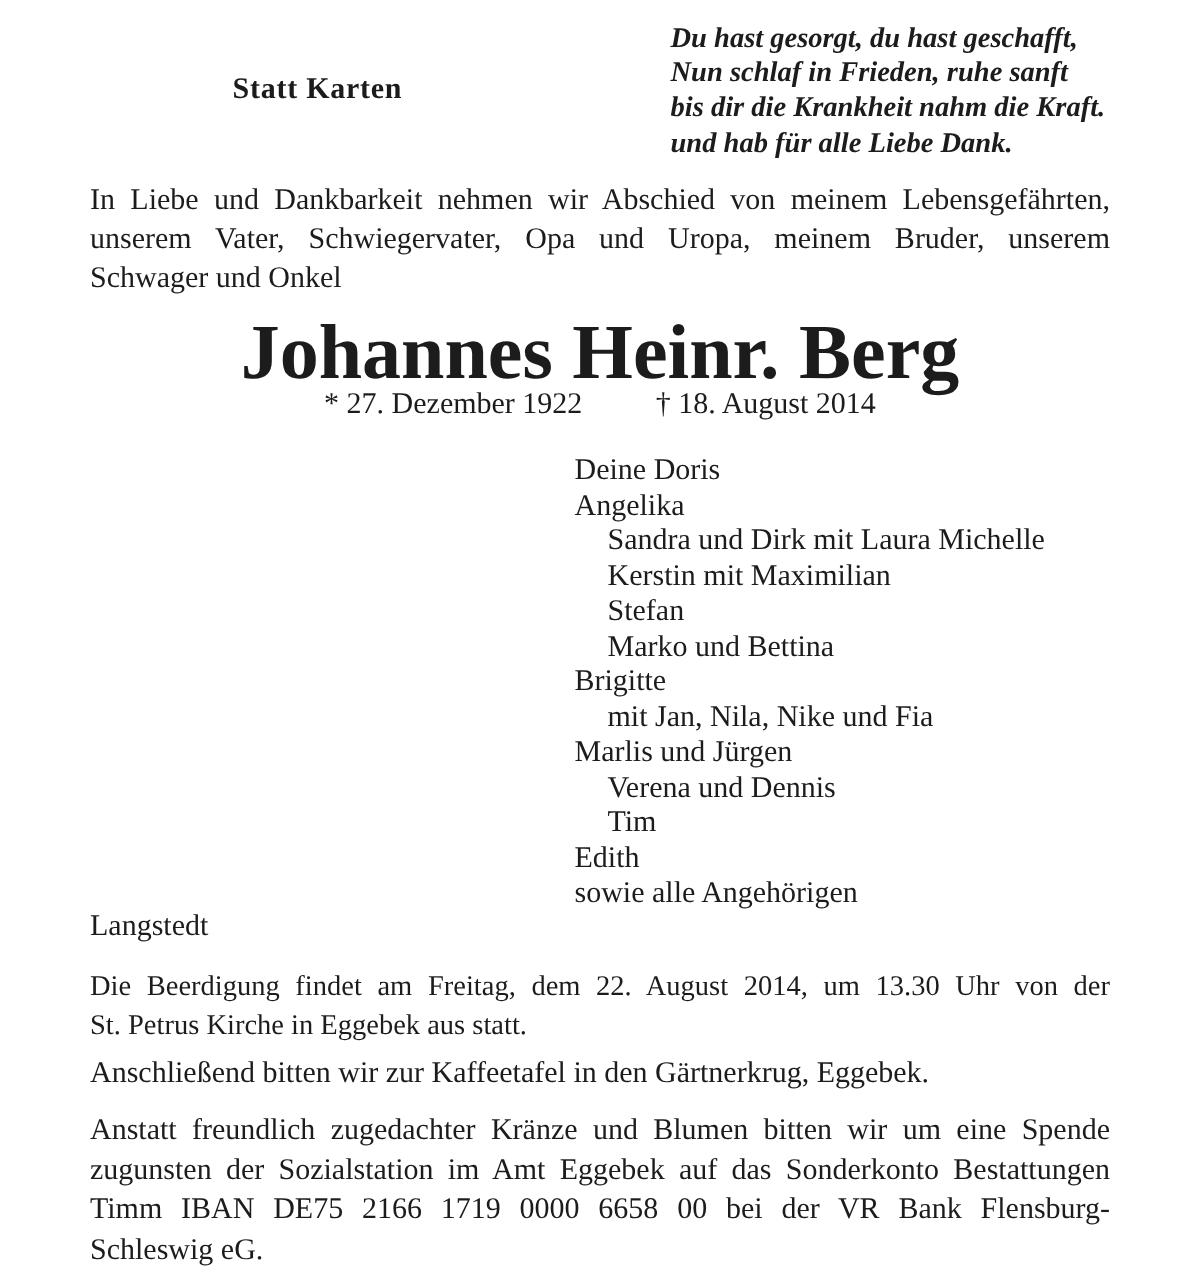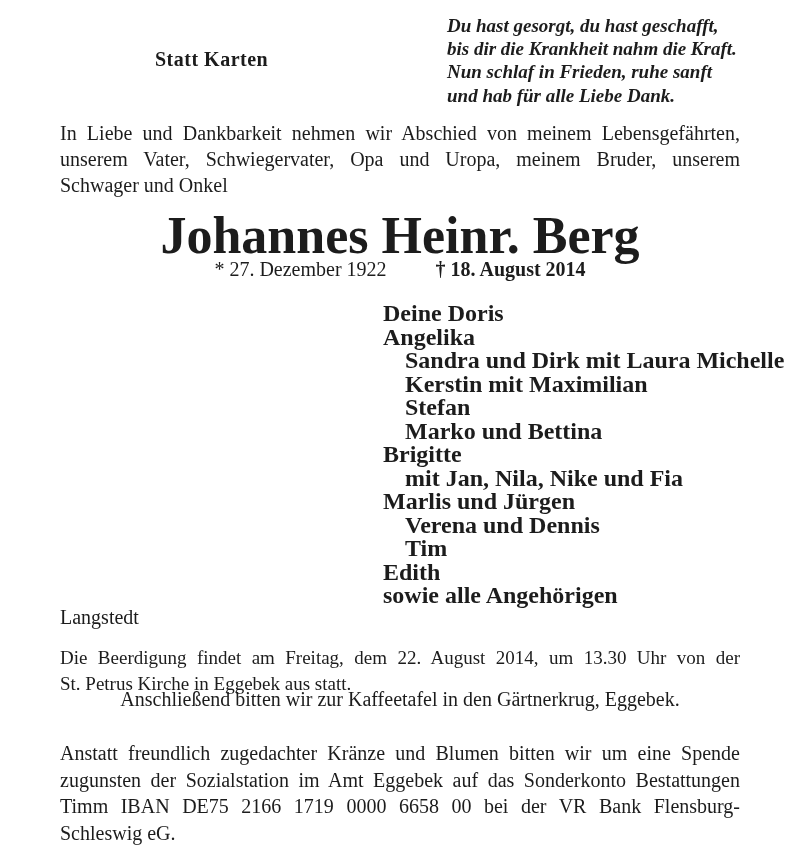--- a/index.html
+++ b/index.html
@@ -64,28 +64,28 @@
 
   .dates {
     position: absolute;
     left: 0;
     top: 258px;
     width: 800px;
     text-align: center;
     font-size: 20px;
   }
   .dates .birth { margin-right: 20px; }
-  .dates .death { margin-left: 24px; font-weight: bold; }
+  .dates .death { margin-left: 24px; }
 
   .mourners {
     position: absolute;
     left: 383px;
     top: 302px;
-    font-size: 24px;
-    font-weight: bold;
+    font-size: 20px;
+    font-weight: normal;
     line-height: 23.5px;
   }
   .m-row { white-space: nowrap; }
   .m-row.indent { padding-left: 22px; }
 
   .location {
     position: absolute;
     left: 60px;
     top: 606px;
     font-size: 20px;
@@ -96,47 +96,46 @@
     left: 60px;
     top: 645px;
     width: 680px;
     font-size: 19px;
     line-height: 26px;
   }
 
   .reception {
     position: absolute;
     left: 60px;
-    top: 686px;
+    top: 702px;
     width: 680px;
     font-size: 20px;
     line-height: 26px;
-    text-align: center;
   }
 
   .donation {
     position: absolute;
     left: 60px;
     top: 740px;
     width: 680px;
     font-size: 20px;
     line-height: 26.5px;
   }
 </style>
 </head>
 <body>
 
 <div class="page">
 
   <div class="statt-karten">Statt Karten</div>
 
   <div class="poem">
     <div>Du hast gesorgt, du hast geschafft,</div>
+    <div>Nun schlaf in Frieden, ruhe sanft</div>
     <div>bis dir die Krankheit nahm die Kraft.</div>
-    <div>Nun schlaf in Frieden, ruhe sanft</div>
     <div>und hab für alle Liebe Dank.</div>
   </div>
 
   <div class="intro">
     <div class="jline">In Liebe und Dankbarkeit nehmen wir Abschied von meinem Lebensgefährten,</div>
     <div class="jline">unserem Vater, Schwiegervater, Opa und Uropa, meinem Bruder, unserem</div>
     <div>Schwager und Onkel</div>
   </div>
 
   <div class="deceased-name">Johannes Heinr. Berg</div>

